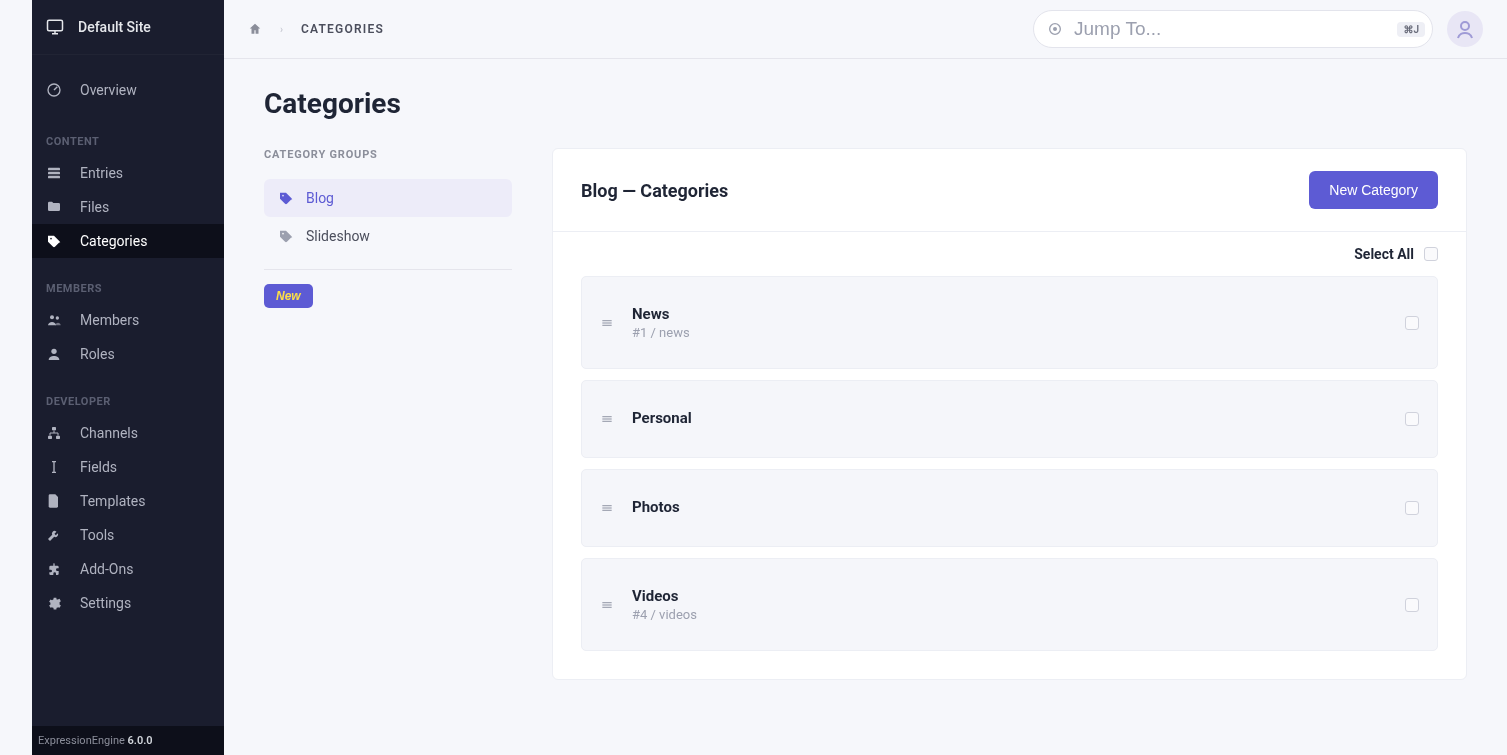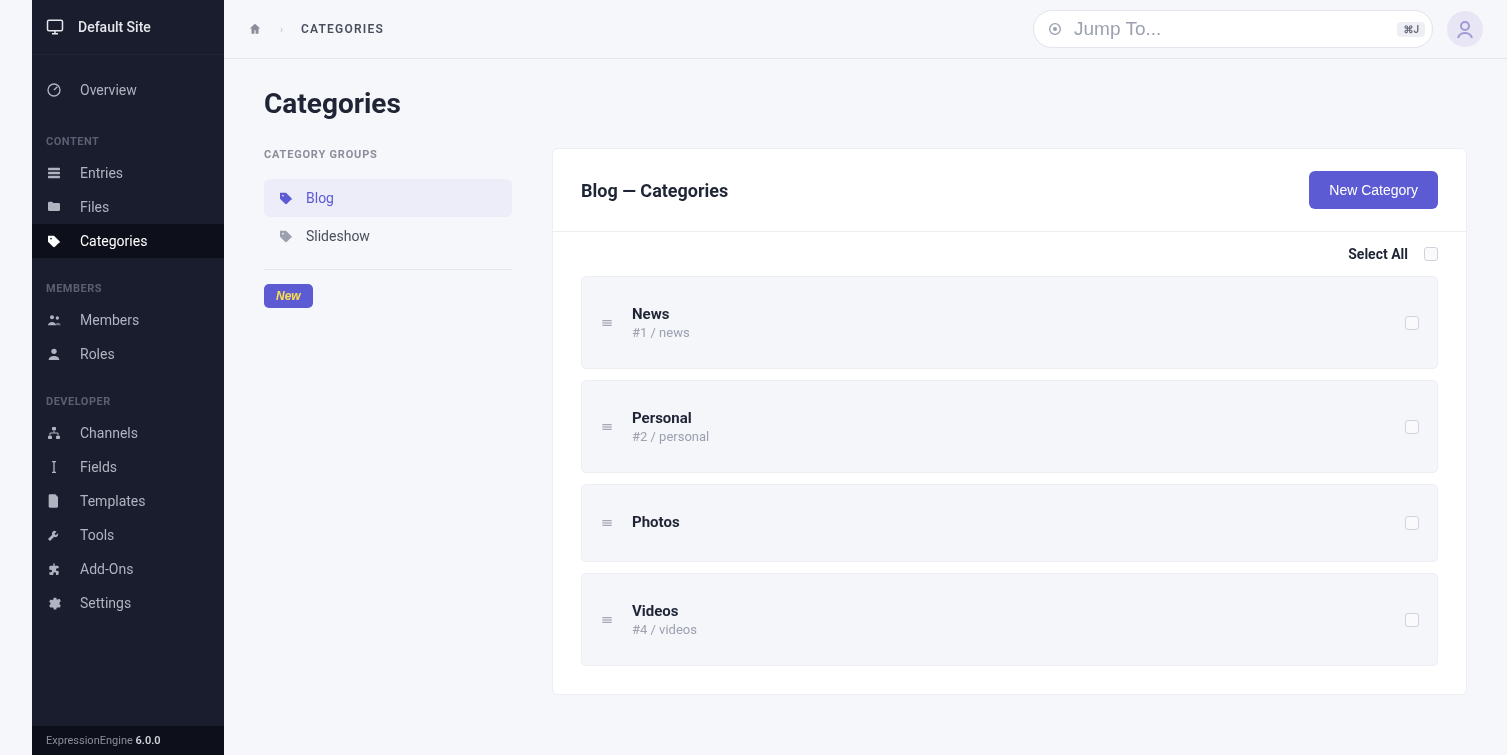--- a/index.html
+++ b/index.html
@@ -49,21 +49,21 @@
   font-size: 14px;
 }
 .sidebar-item.active {
   background: #0d0f1a;
   color: #ffffff;
 }
 .sidebar-item .si-icon { width: 18px; text-align: center; color: inherit; flex-shrink: 0; }
 .sidebar-footer {
   margin-top: auto;
   background: #0d0f1a;
-  padding: 8px 14px;
+  padding: 8px 6px;
   font-size: 11px;
   color: #8b8e9a;
 }
 .sidebar-footer b { color: #d1d5db; font-weight: 600; }
 
 
 .main {
   flex: 1;
   display: flex;
   flex-direction: column;
@@ -227,21 +227,21 @@
   padding: 11px 20px;
   font-size: 14px;
   font-weight: 400;
   cursor: pointer;
 }
 .select-all-row {
   display: flex;
   align-items: center;
   justify-content: flex-end;
   padding: 14px 28px 4px;
-  gap: 16px;
+  gap: 10px;
 }
 .select-all-label { font-weight: 700; font-size: 14px; color: #1f2535; }
 .checkbox {
   width: 14px;
   height: 14px;
   border: 1px solid #d0d2dc;
   border-radius: 3px;
   background: #fafafc;
   cursor: pointer;
   appearance: none;
@@ -500,21 +500,20 @@
               <div class="cat-row">
                 <span class="drag-handle">
                   <svg width="14" height="14" viewBox="0 0 24 24" fill="none" stroke="currentColor" stroke-width="2">
                       <line x1="4" y1="8" x2="20" y2="8"></line>
                       <line x1="4" y1="12" x2="20" y2="12"></line>
                       <line x1="4" y1="16" x2="20" y2="16"></line>
                     </svg>
                 </span>
                 <div class="cat-info">
                   <div class="cat-name">Personal</div>
-                  <div class="cat-meta">#2 / personal</div>
                 </div>
                 <input type="checkbox" class="checkbox" style="">
               </div>
 
               <div class="cat-row">
                 <span class="drag-handle">
                   <svg width="14" height="14" viewBox="0 0 24 24" fill="none" stroke="currentColor" stroke-width="2">
                       <line x1="4" y1="8" x2="20" y2="8"></line>
                       <line x1="4" y1="12" x2="20" y2="12"></line>
                       <line x1="4" y1="16" x2="20" y2="16"></line>

